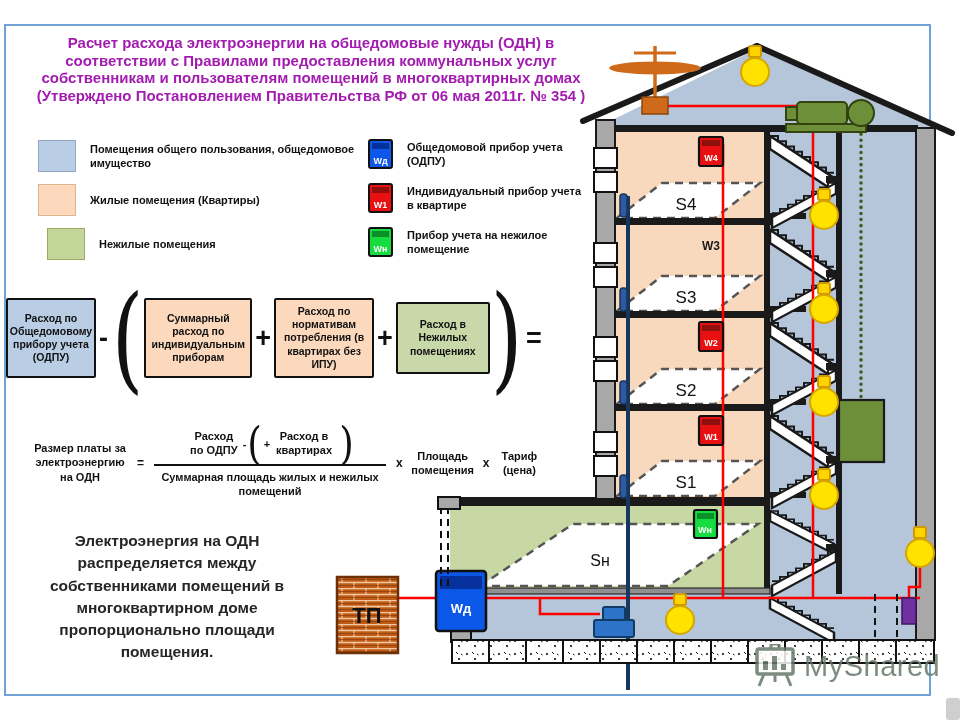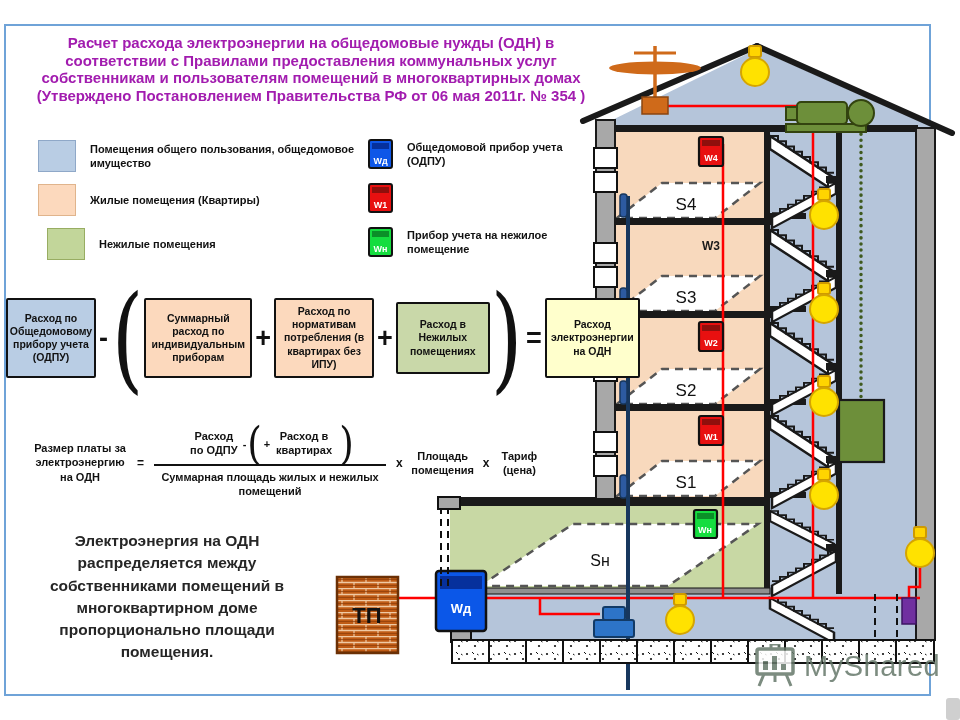--- a/index.html
+++ b/index.html
@@ -274,20 +274,21 @@
         <div class="band"></div>
           <div class="msym">Wд</div>
       </div>
       <div class="lg-label">Общедомовой прибор учета (ОДПУ)</div>
     </div>
     <div class="lg-item" style="left:368px;top:183px;width:215px">
       <div class="mlg m-red">
         <div class="band"></div>
           <div class="msym">W1</div>
       </div>
+      <div class="lg-label">Индивидуальный прибор учета в квартире</div>
     </div>
     <div class="lg-item" style="left:368px;top:227px;width:215px">
       <div class="mlg m-green">
         <div class="band"></div>
           <div class="msym">Wн</div>
       </div>
       <div class="lg-label">Прибор учета на нежилое помещение</div>
     </div>
   </div>
 
@@ -295,21 +296,20 @@
     <div class="f1box bx-blue">Расход по Общедомовому прибору учета (ОДПУ)</div>
     <div class="op">-</div>
     <div class="bigp">(</div>
     <div class="f1box bx-peach">Суммарный расход по индивидуальным приборам</div>
     <div class="op">+</div>
     <div class="f1box bx-peach" style="width:100px">Расход по нормативам потребления (в квартирах без ИПУ)</div>
     <div class="op">+</div>
     <div class="f1box bx-green">Расход в Нежилых помещениях</div>
     <div class="bigp">)</div>
     <div class="op">=</div>
-    <div class="f1box bx-yellow">Расход электроэнергии на ОДН</div>
   </div>
 
   <div id="f2" class="abs">
     <div class="f2lhs">Размер платы за электроэнергию на ОДН</div>
     <div class="fx">=</div>
     <div class="frac">
       <div class="num">
         <div class="nterm" style="width:52px">Расход по ОДПУ</div>
         <div>-</div>
         <div class="smp">(</div>

